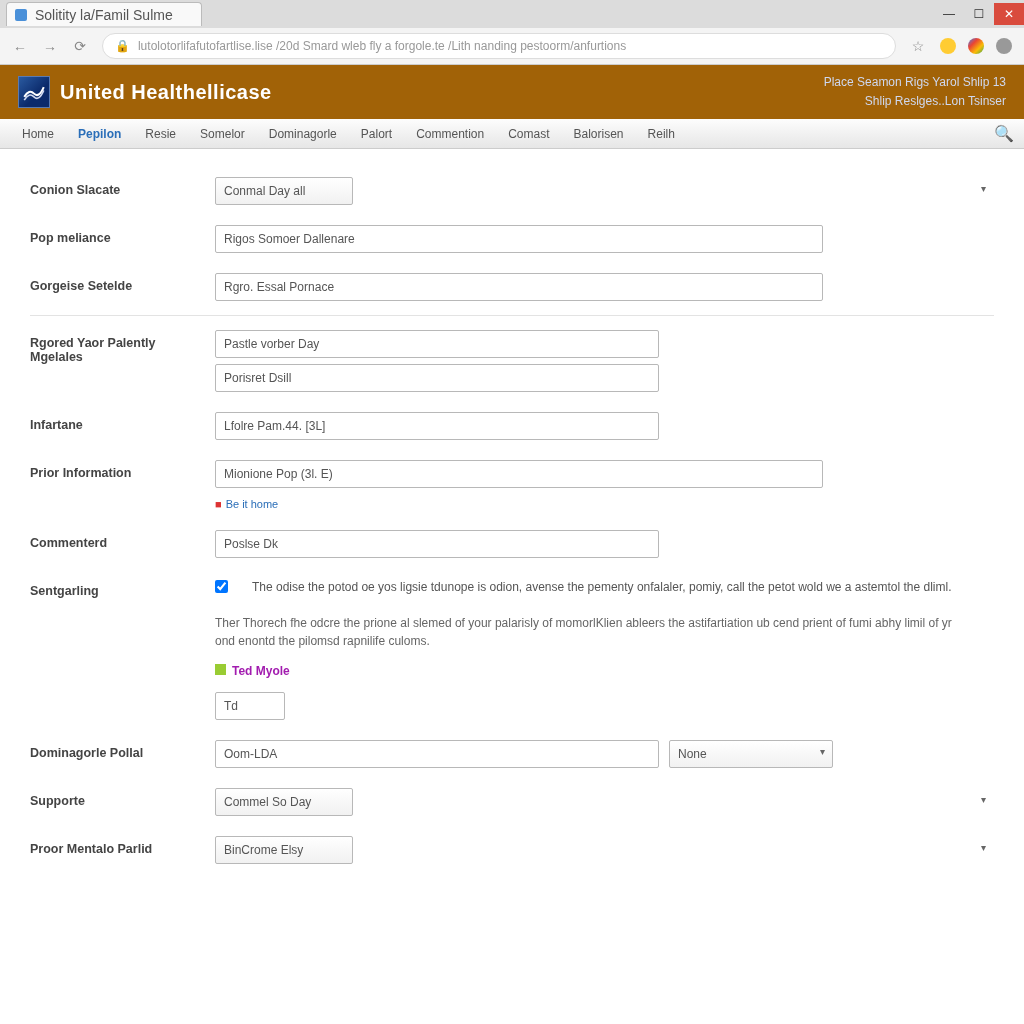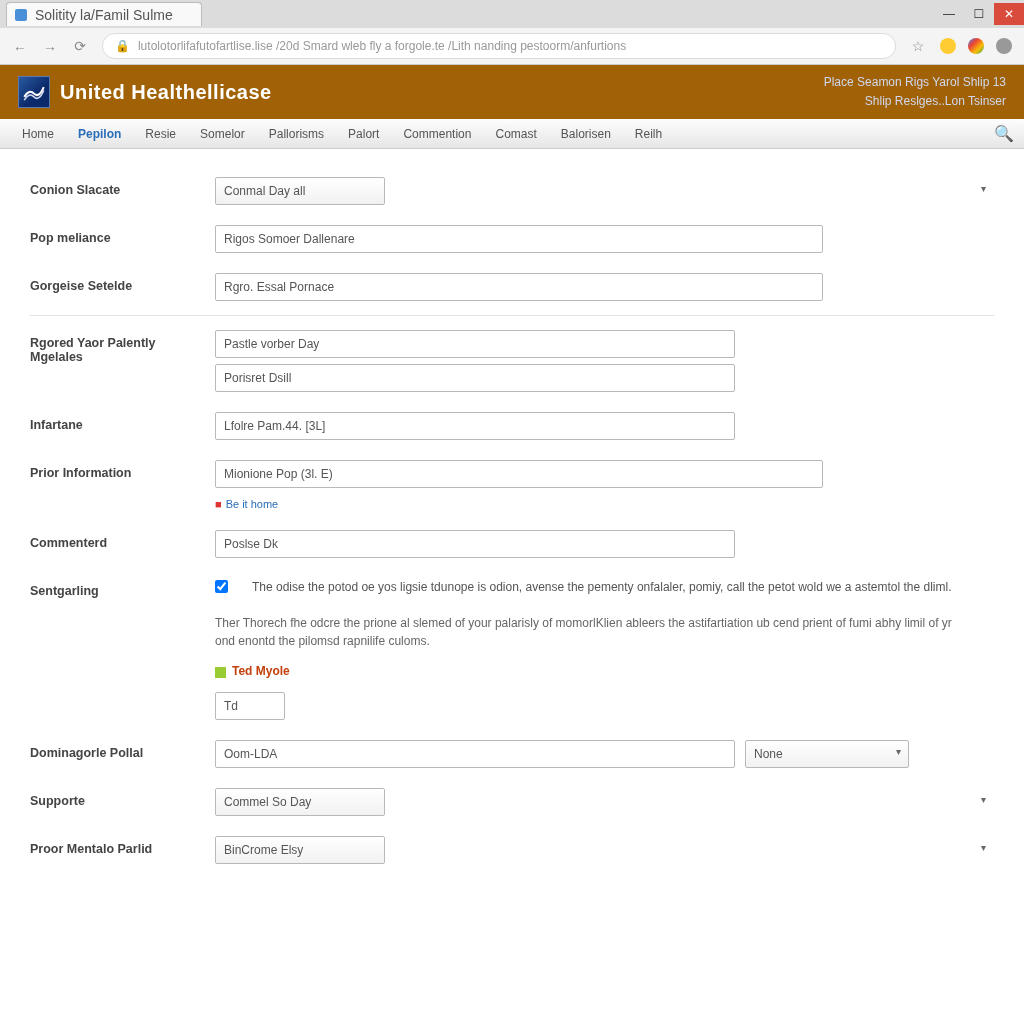--- a/index.html
+++ b/index.html
@@ -40,27 +40,27 @@
 
 .content{background:#fff;height:calc(1024px - 28px - 36px - 54px - 30px);overflow-y:auto;padding:18px 30px 40px 30px}
 .form-row{display:flex;align-items:flex-start;padding:10px 0}
 .form-label{width:185px;font-size:12.5px;font-weight:bold;color:#444;padding-top:6px;padding-right:12px}
 .form-field{flex:1;display:flex;flex-direction:column;gap:6px}
 .field-inline{display:flex;gap:10px;align-items:center}
 select,input[type=text]{height:28px;border:1px solid #b8b8b8;border-radius:2px;padding:0 8px;font-size:12px;color:#555;background:#fff}
 select{appearance:none;background:linear-gradient(#fff,#f1f1f1);padding-right:24px;position:relative}
 .select-wrap{position:relative;display:inline-block}
 .select-wrap::after{content:"▾";position:absolute;right:8px;top:6px;font-size:10px;color:#666;pointer-events:none}
-.w-sm{width:170px}.w-lg{width:520px}.w-xl{width:608px}.w-xs{width:70px}.w-sel2{width:164px}
+.w-sm{width:138px}.w-lg{width:444px}.w-xl{width:608px}.w-xs{width:70px}.w-sel2{width:164px}
 .hint-link{font-size:11px;color:#2a6eb8;margin-top:4px}
 .hint-link .dot{color:#d33;margin-right:4px}
 .check-line{display:flex;align-items:flex-start;gap:24px;font-size:12px;color:#555;line-height:1.5}
 .check-line input{margin-top:2px}
 .note-block{font-size:12px;color:#666;line-height:1.5;margin:12px 0 8px 0;max-width:760px}
-.badge-line{display:flex;align-items:flex-end;gap:6px;font-size:12px;color:#c2410c;font-weight:bold;margin-bottom:8px}
+.badge-line{display:flex;align-items:flex-start;gap:6px;font-size:12px;color:#a21caf;font-weight:bold;margin-bottom:8px}
 .badge-line .sq{width:11px;height:11px;background:#9c3}
 .divider{border:none;border-top:1px solid #e3e3e3;margin:4px 0}
 </style>
 </head>
 <body>
 
 <div class="browser-chrome">
   <div class="tab-bar">
     <div class="tab">
       <span class="favicon"></span>
@@ -103,21 +103,21 @@
     <div>Place Seamon Rigs Yarol Shlip 13</div>
     <div>Shlip Reslges..Lon Tsinser</div>
   </div>
 </div>
 
 <div class="nav-menu">
   <div class="nav-item">Home</div>
   <div class="nav-item active">Pepilon</div>
   <div class="nav-item">Resie</div>
   <div class="nav-item">Somelor</div>
-  <div class="nav-item">Pallorisms</div>
+  <div class="nav-item">Dominagorle</div>
   <div class="nav-item">Palort</div>
   <div class="nav-item">Commention</div>
   <div class="nav-item">Comast</div>
   <div class="nav-item">Balorisen</div>
   <div class="nav-item">Reilh</div>
   <div class="search-area">🔍</div>
 </div>
 
 <div class="content">
 

